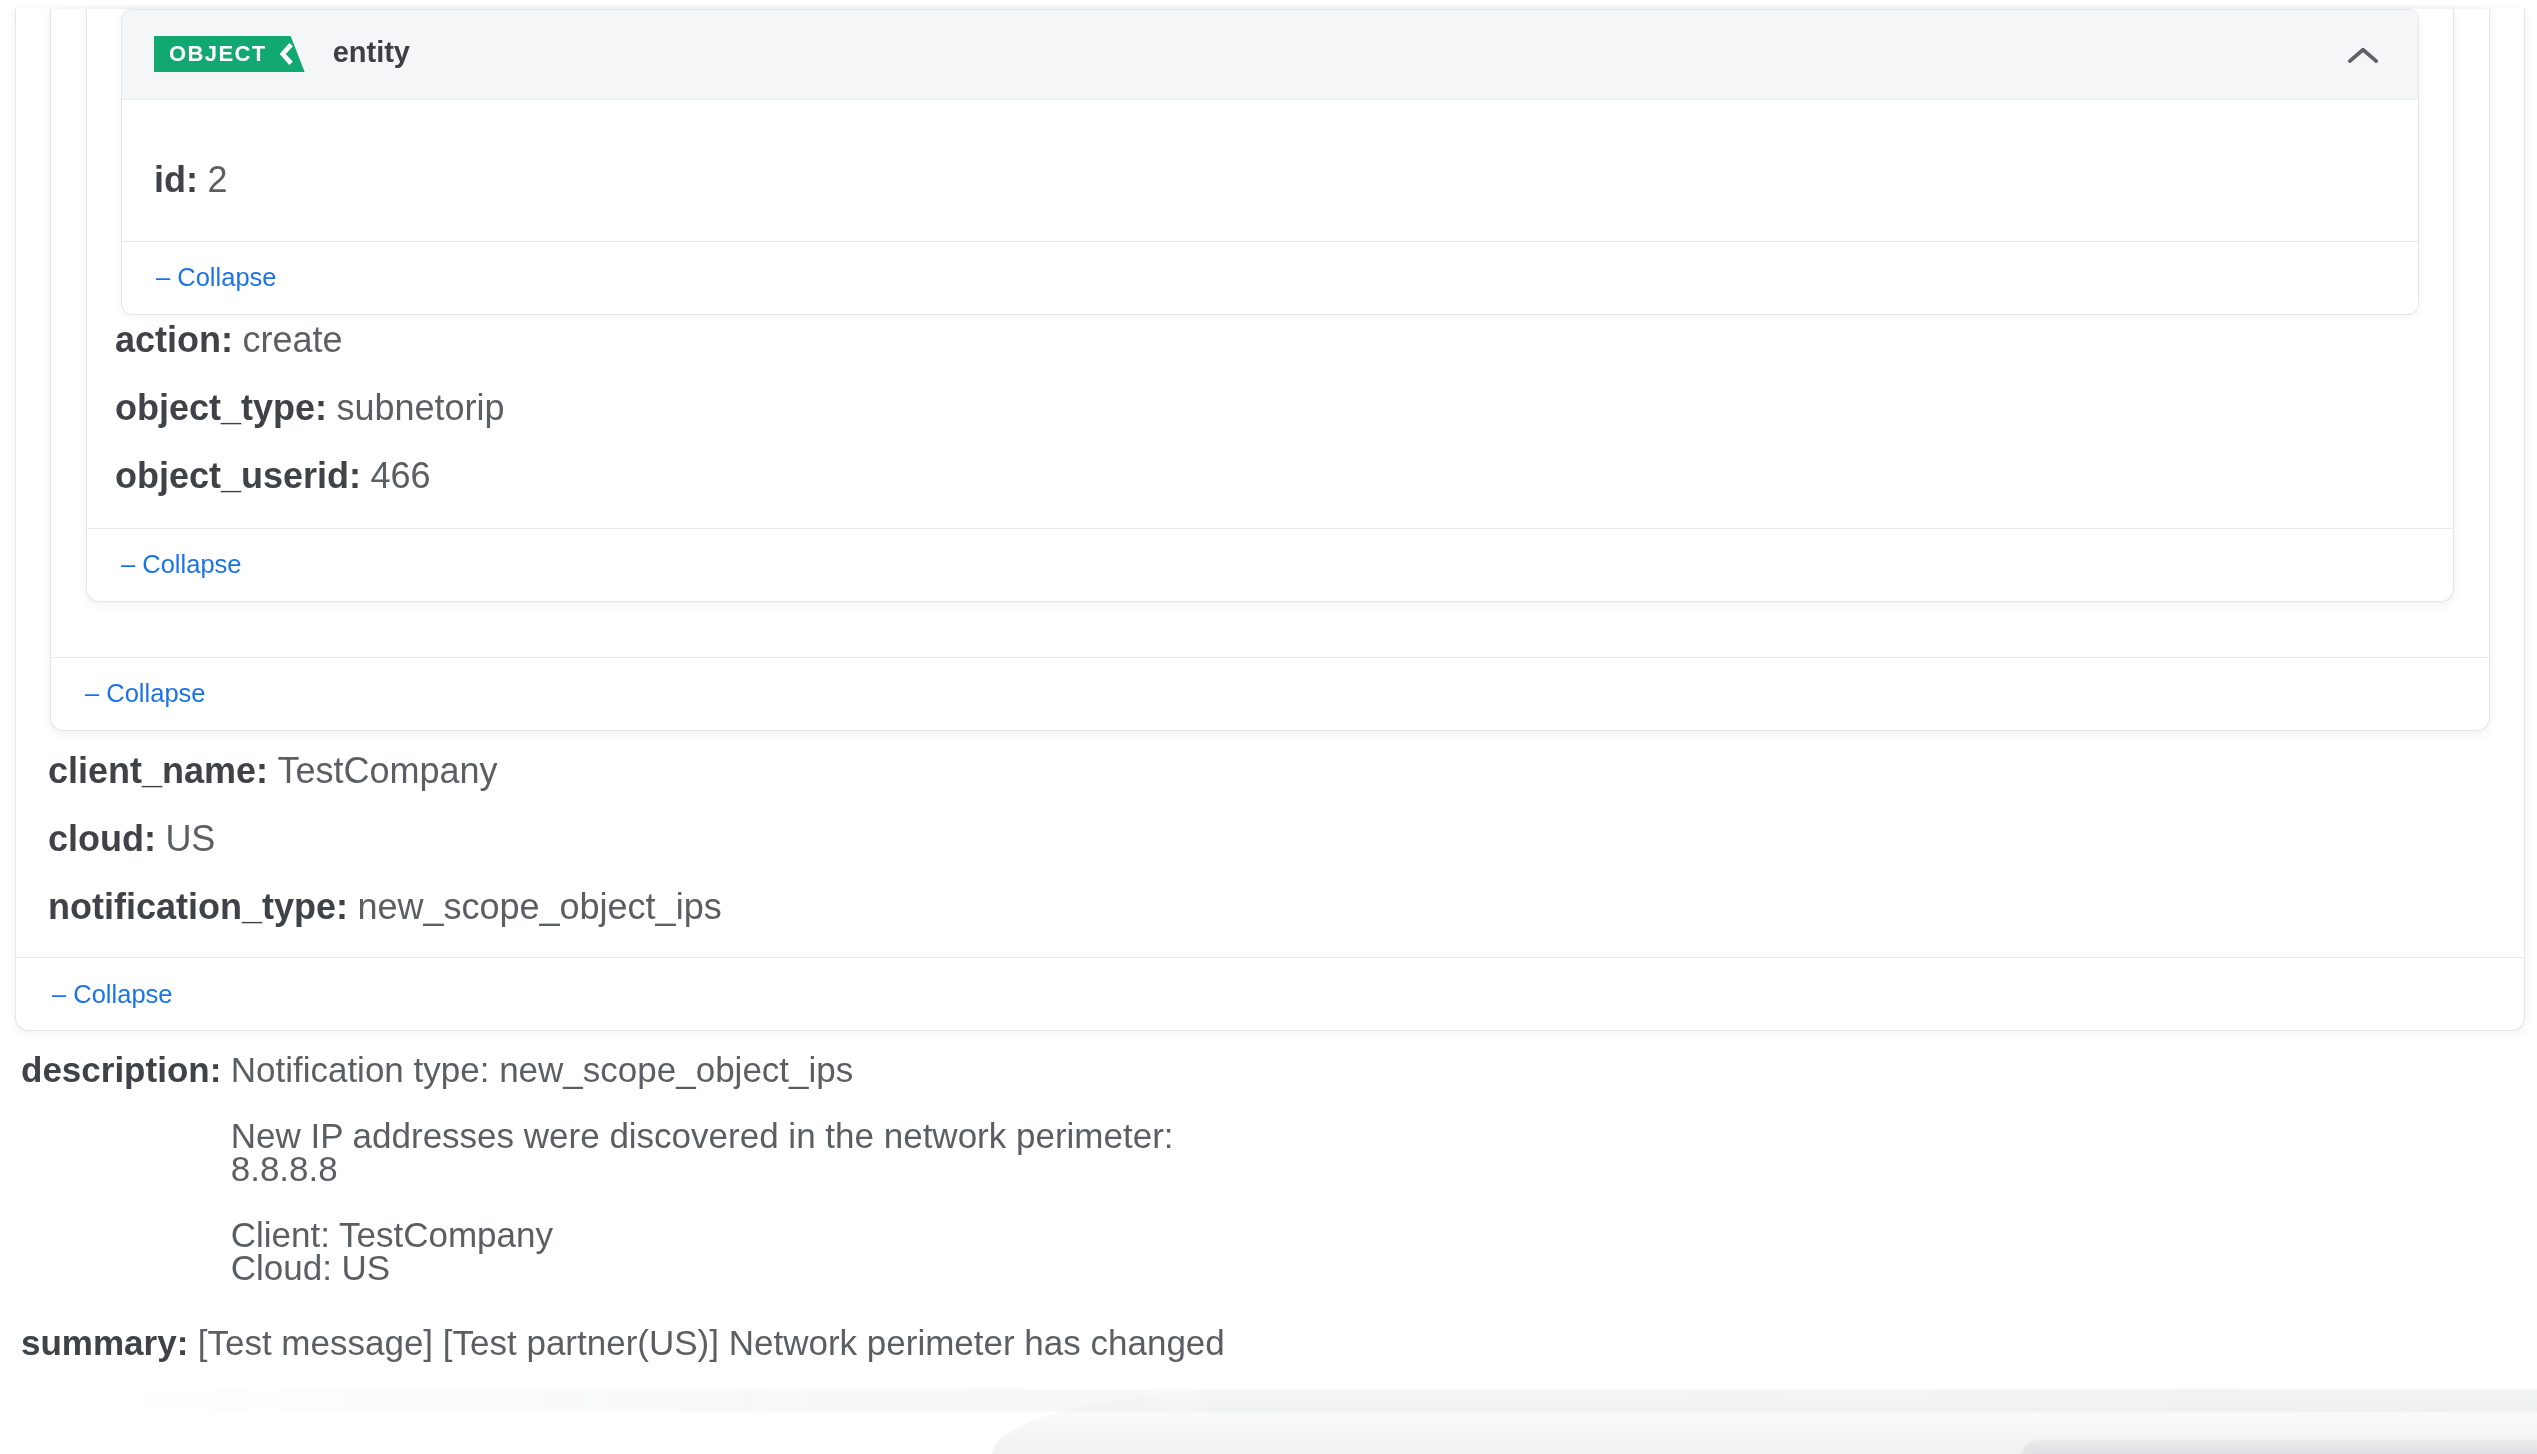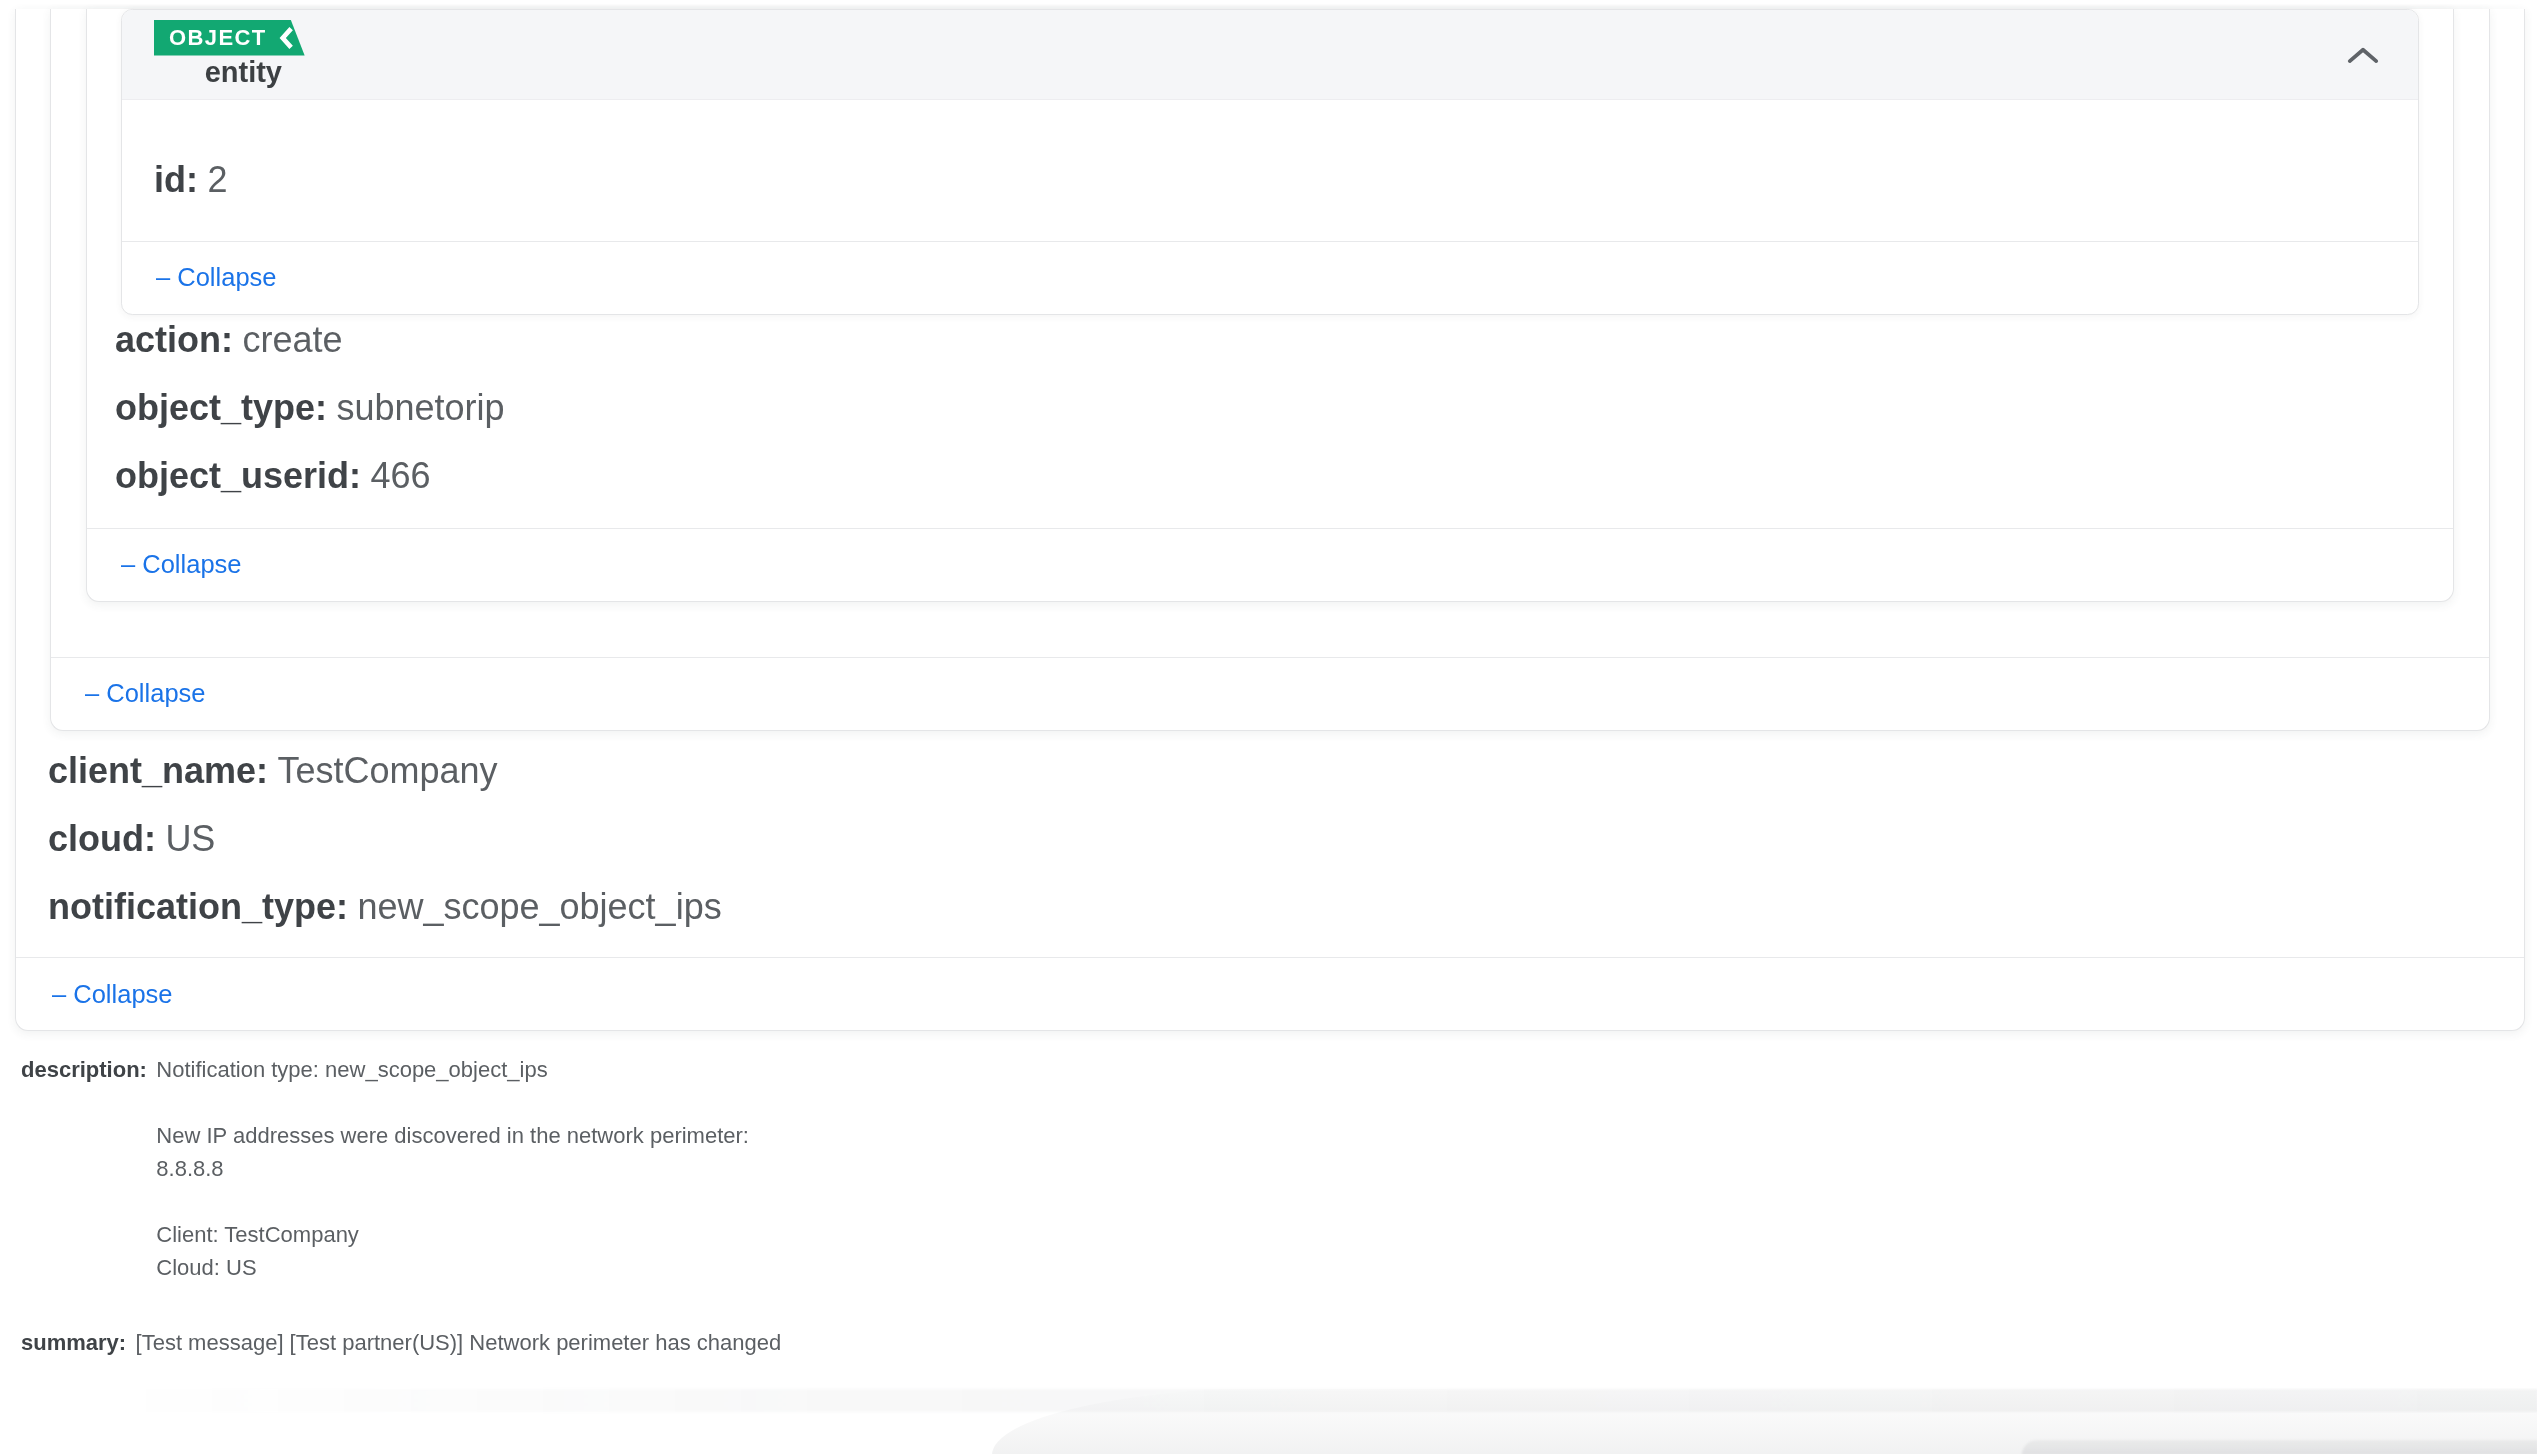--- a/index.html
+++ b/index.html
@@ -10,21 +10,21 @@
   .panel{background:#fff;border:1.9px solid #e4e5e7;border-top:none;
          border-radius:0 0 13.2px 13.2px;box-shadow:0 2.8px 9.4px rgba(60,64,67,.07);}
   .lvl1{margin:0 13.2px 0 15px;}
   .lvl2{margin:0 34px;}
   .lvl3{margin:0 35px;}
 
   .entity{border:1.9px solid #e4e5e7;border-radius:11.3px;margin:8.5px 34px 0;
           box-shadow:0 1.9px 7.6px rgba(60,64,67,.05);overflow:hidden;background:#fff;}
   .entity-header{height:89px;background:#f5f6f8;border-bottom:1.9px solid #ededf0;
                  display:flex;align-items:center;justify-content:space-between;padding:0 32px;}
-  .header-left{display:flex;align-items:center;flex-direction:column;}
+  .header-left{display:flex;}
 
   
   .badge{position:relative;display:inline-flex;align-items:center;height:36px;
          background:#12a872;color:#fff;font-weight:bold;font-size:22px;letter-spacing:1.4px;
          padding:0 38px 0 15px;clip-path:polygon(0 0,calc(100% - 14px) 0,100% 100%,0 100%);}
   .badge-notch{position:absolute;right:11.3px;top:50%;transform:translateY(-50%);display:flex;}
   .entity-title{font-size:29px;font-weight:bold;color:#3c4043;margin-left:28px;}
 
   .chev-btn{display:flex;align-items:center;justify-content:center;cursor:pointer;
             background:none;border:none;padding:5.7px;}
@@ -41,21 +41,21 @@
 
   .spacer58{height:55px;}
 
   
   .panel-footer{border-top:1.9px solid #e8e9eb;height:72px;display:flex;align-items:center;padding:0 34px;}
   .lvl1 > .panel-footer{padding:0 36px;}
   .collapse-link{color:#1a73e8;font-size:25.5px;cursor:pointer;text-decoration:none;}
 
   
   .page-fields{padding:22px 0 0 21px;}
-  .pf-row{display:flex;font-size:22px;line-height:33px;align-items:flex-start;}
+  .pf-row{display:flex;font-size:35px;line-height:33px;align-items:flex-start;}
   .pf-row .lbl{flex:none;}
   .pf-val{color:#5b5f63;white-space:pre-line;}
   .summary-row{margin-top:42px;position:relative;z-index:3;}
 
   
   .deco{position:absolute;pointer-events:none;}
   .shade-band{left:113px;right:0;top:1389px;height:23px;z-index:2;
       background:linear-gradient(to right,rgba(95,99,104,0) 0%,rgba(95,99,104,.045) 30%,rgba(95,99,104,.07) 100%);
       border-top-left-radius:23px;filter:blur(0.9px);}
   .right-shade{left:992px;right:0;top:1387px;bottom:0;z-index:1;

